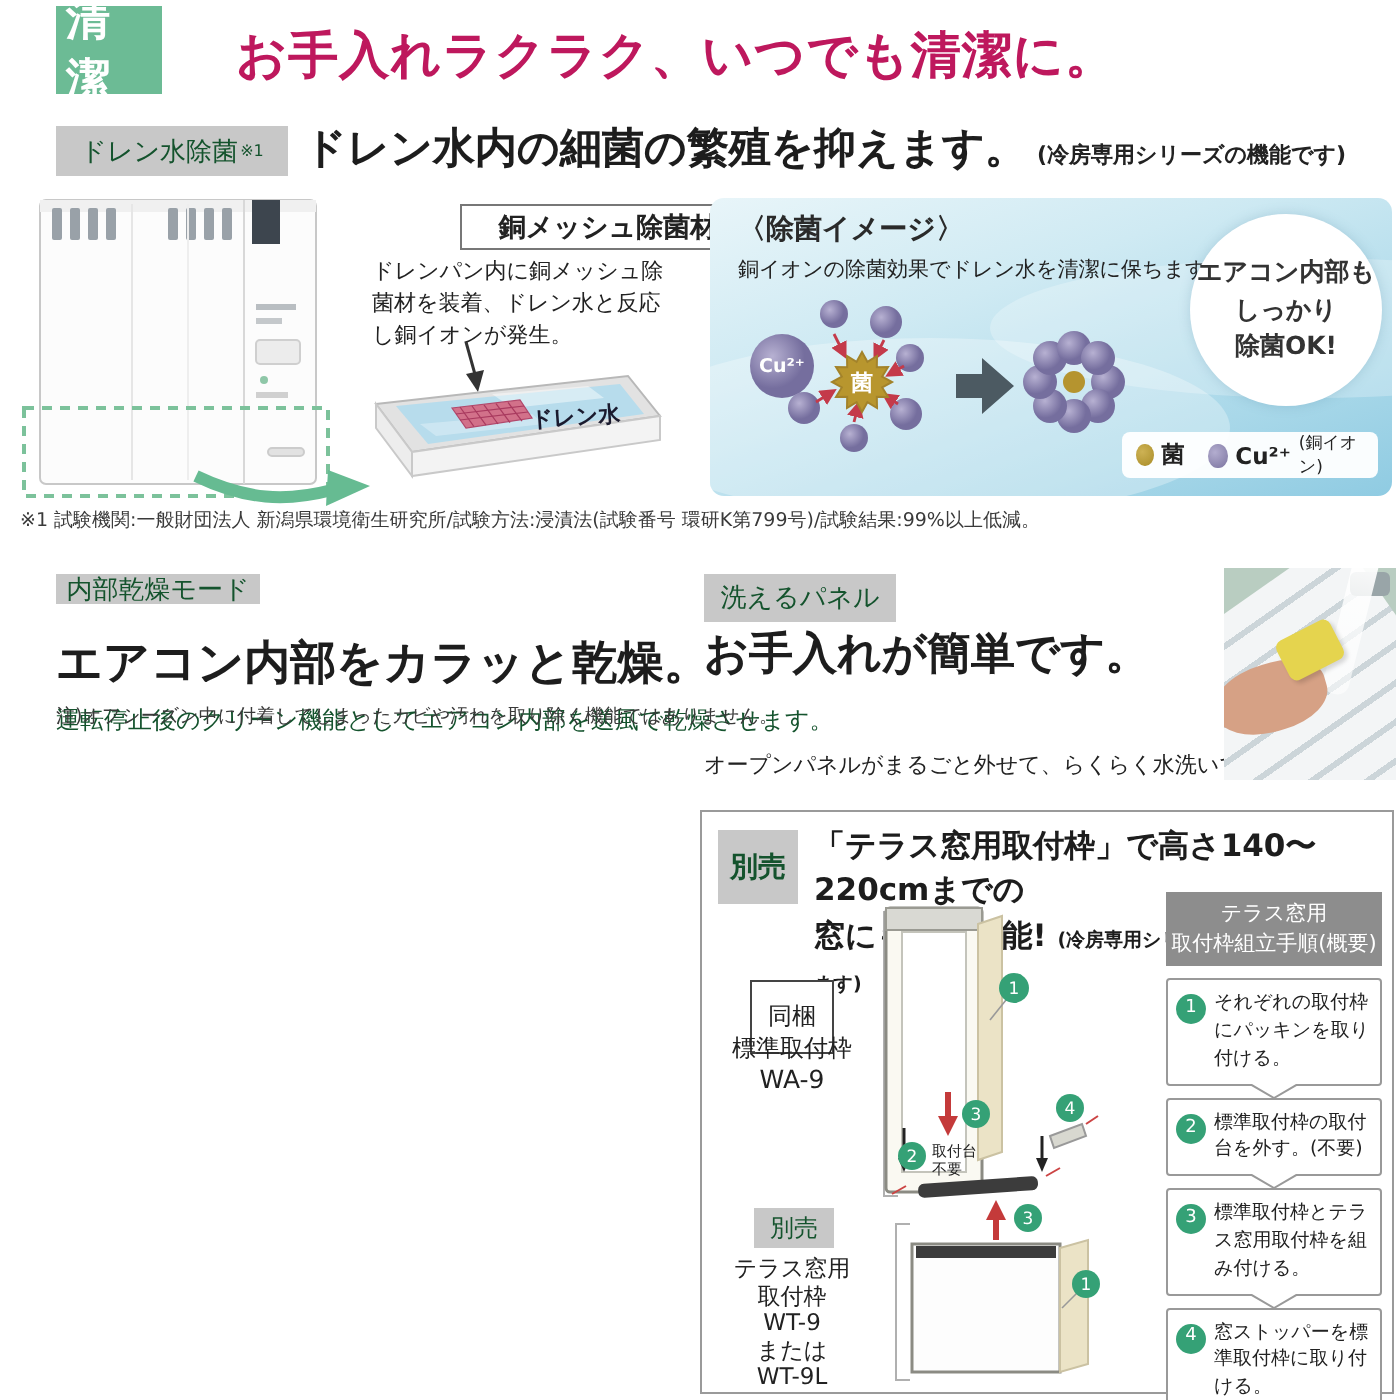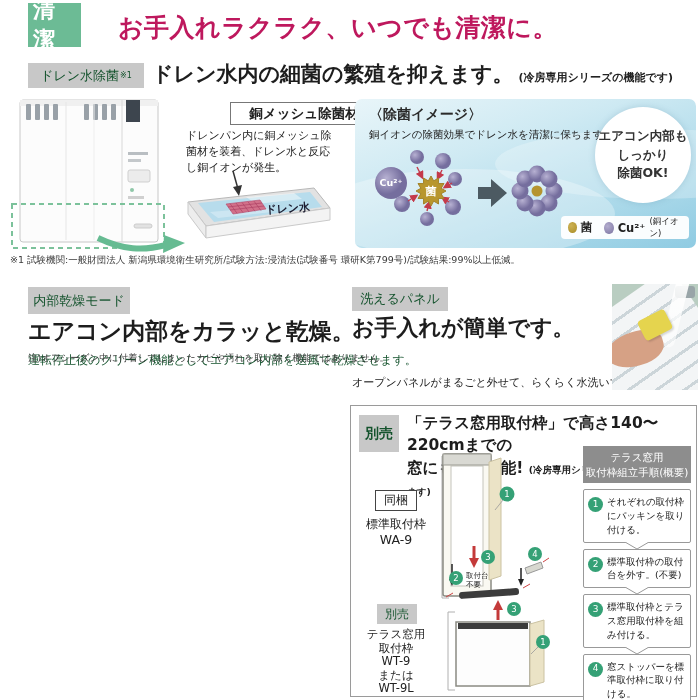--- a/index.html
+++ b/index.html
@@ -45,39 +45,39 @@
   .bp-legend{
     left:206px;top:117px;width:128px;height:23px;background:rgba(255,255,255,.95);border-radius:4px;
     display:flex;align-items:center;padding:0 7px;box-sizing:border-box;gap:4px;
   }
   .dot{border-radius:50%;display:inline-block;}
   .dot-gold{width:11px;height:11px;background:radial-gradient(circle at 35% 35%,#cdb254,#a98c28);}
   .dot-purple{width:12px;height:12px;background:radial-gradient(circle at 35% 35%,#b3adcf,#7a739f);}
   .legend-t{font-size:11.5px;font-weight:700;color:#222;}
   .legend-s{font-size:8.5px;color:#222;}
   .footnote{left:10px;top:254px;font-size:9.5px;color:#3a3a3a;}
-  .lbl-dry{left:28px;top:287px;width:102px;height:27px;font-size:13px;}
+  .lbl-dry{left:28px;top:287px;width:102px;height:15px;font-size:13px;}
   .h-dry{left:28px;top:316px;font-size:23px;}
   .body-dry{left:28px;top:352px;font-size:12px;color:#14532d;}
   .note-dry{left:28px;top:352px;font-size:9.5px;color:#3a3a3a;}
   .lbl-wash{left:352px;top:287px;width:96px;height:24px;font-size:13px;}
   .h-wash{left:352px;top:313px;font-size:22px;line-height:1.35;}
   .body-wash{left:352px;top:375px;font-size:11px;color:#222;}
   .photo{left:612px;top:284px;width:86px;height:106px;overflow:hidden;background:#b9cdc1;}
   .ph-panel{left:-48px;top:16px;width:160px;height:140px;background:
     repeating-linear-gradient(0deg,#f3f5f6 0 13px,#ccd5d9 13px 16px);transform:rotate(-35deg);}
   .ph-water{left:57px;top:-8px;width:13px;height:72px;background:linear-gradient(rgba(255,255,255,.97),rgba(255,255,255,.55));transform:rotate(14deg);border-radius:6px;}
   .ph-faucet{right:3px;top:2px;width:20px;height:12px;background:#99a5a8;border-radius:3px;}
   .ph-hand{left:-6px;top:48px;width:58px;height:34px;background:#d6a185;border-radius:52% 42% 46% 50%;transform:rotate(-16deg);}
   .ph-sponge{left:28px;top:30px;width:30px;height:22px;background:#e5d44e;border-radius:4px;transform:rotate(-27deg);box-shadow:1px 2px 2px rgba(0,0,0,.15);}
   .tbox{left:350px;top:405px;width:347px;height:292px;border:1px solid #9a9a9a;background:#fff;box-sizing:border-box;}
   .lbl-besu{left:8px;top:9px;width:40px;height:37px;font-size:14px;font-weight:700;}
   .t-heading{left:56px;top:6px;width:286px;font-size:15.5px;font-weight:700;line-height:1.45;color:#1d1d1d;}
   .t-note{font-size:9.5px;font-weight:700;}
-  .lbl-doukon{left:24px;top:84px;width:42px;height:21px;border:1.5px solid #444;box-sizing:border-box;
+  .lbl-doukon{left:24px;top:84px;width:42px;height:37px;border:1.5px solid #444;box-sizing:border-box;
     display:flex;align-items:center;justify-content:center;font-size:12px;background:#fff;}
   .inc-name{left:2px;top:110px;width:86px;text-align:center;font-size:12px;}
   .inc-model{left:2px;top:126px;width:86px;text-align:center;font-size:12.5px;}
   .lbl-besu2{left:26px;top:198px;width:40px;height:20px;font-size:12px;}
   .opt-lines{left:2px;top:222px;width:86px;text-align:center;font-size:11.5px;line-height:13.5px;}
   .steps-col{left:232px;top:40px;width:108px;}
   .steps-header{background:#8d8d8d;color:#fff;font-size:10.5px;line-height:1.4;text-align:center;
     padding:4px 0;margin-bottom:6px;}
   .step-box{border:1px solid #999;border-radius:2px;padding:5px 3px 5px 4px;display:flex;gap:4px;
     font-size:9.5px;line-height:1.45;background:#fff;align-items:flex-start;}

